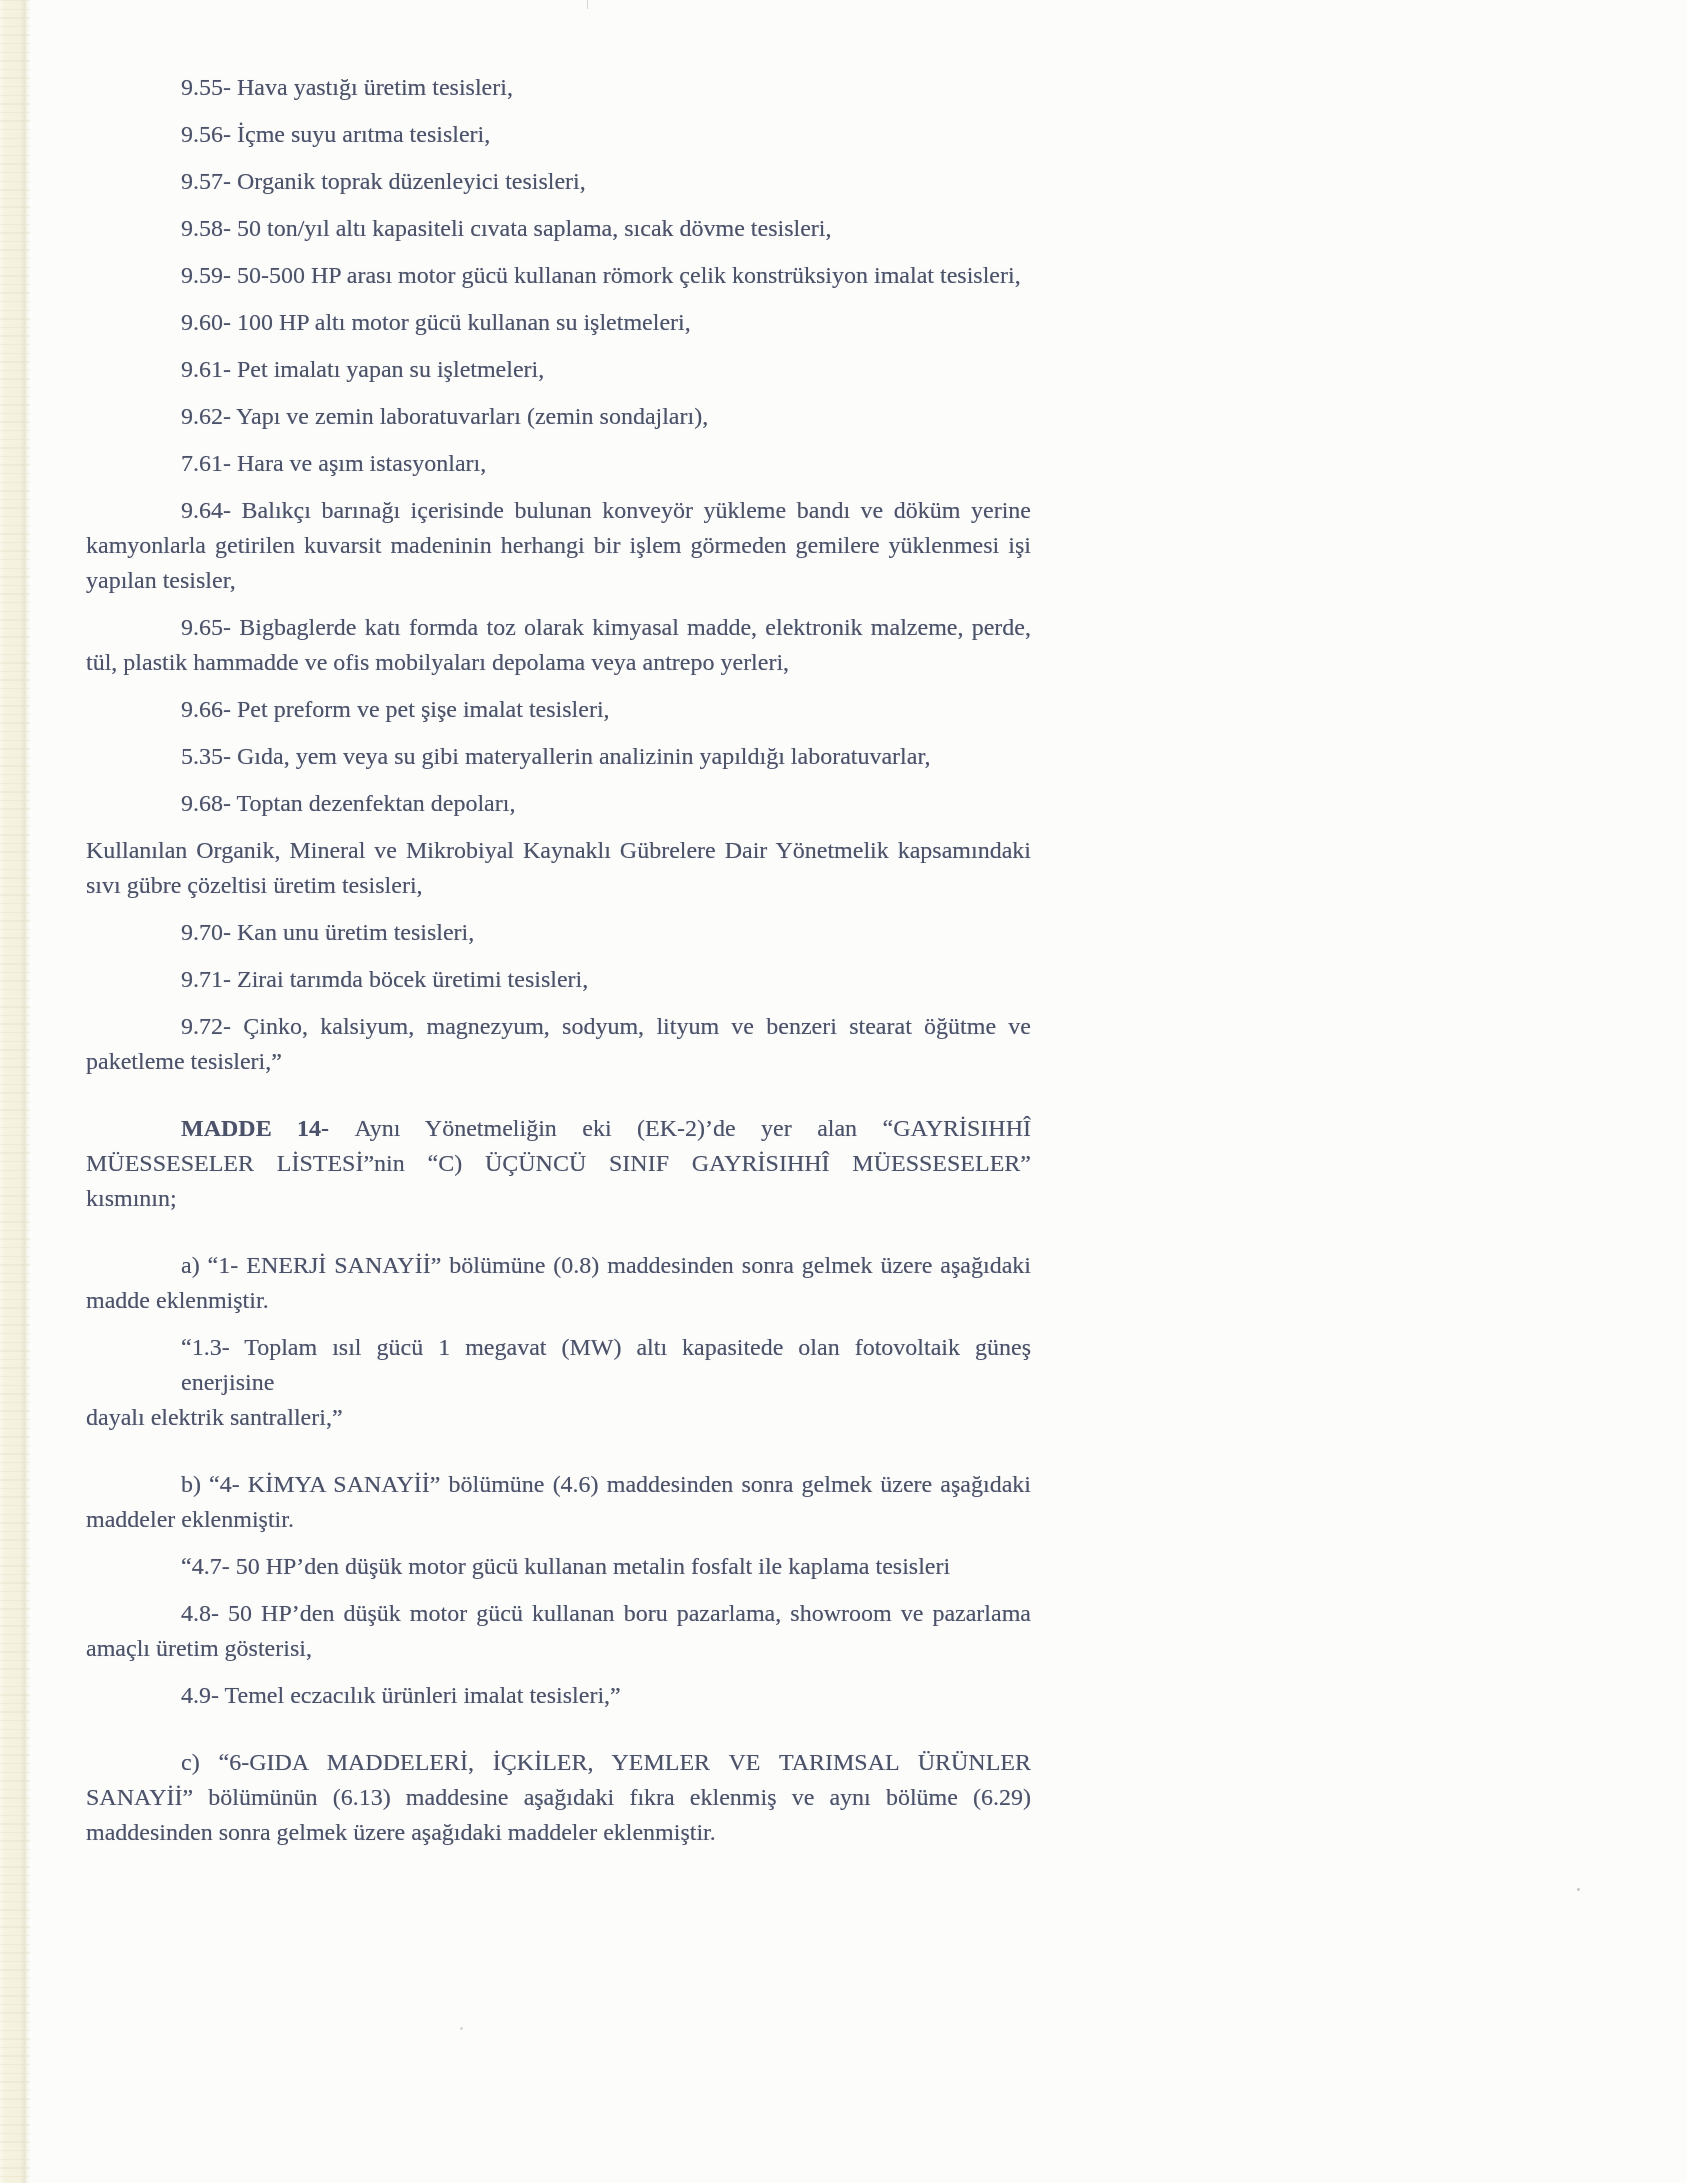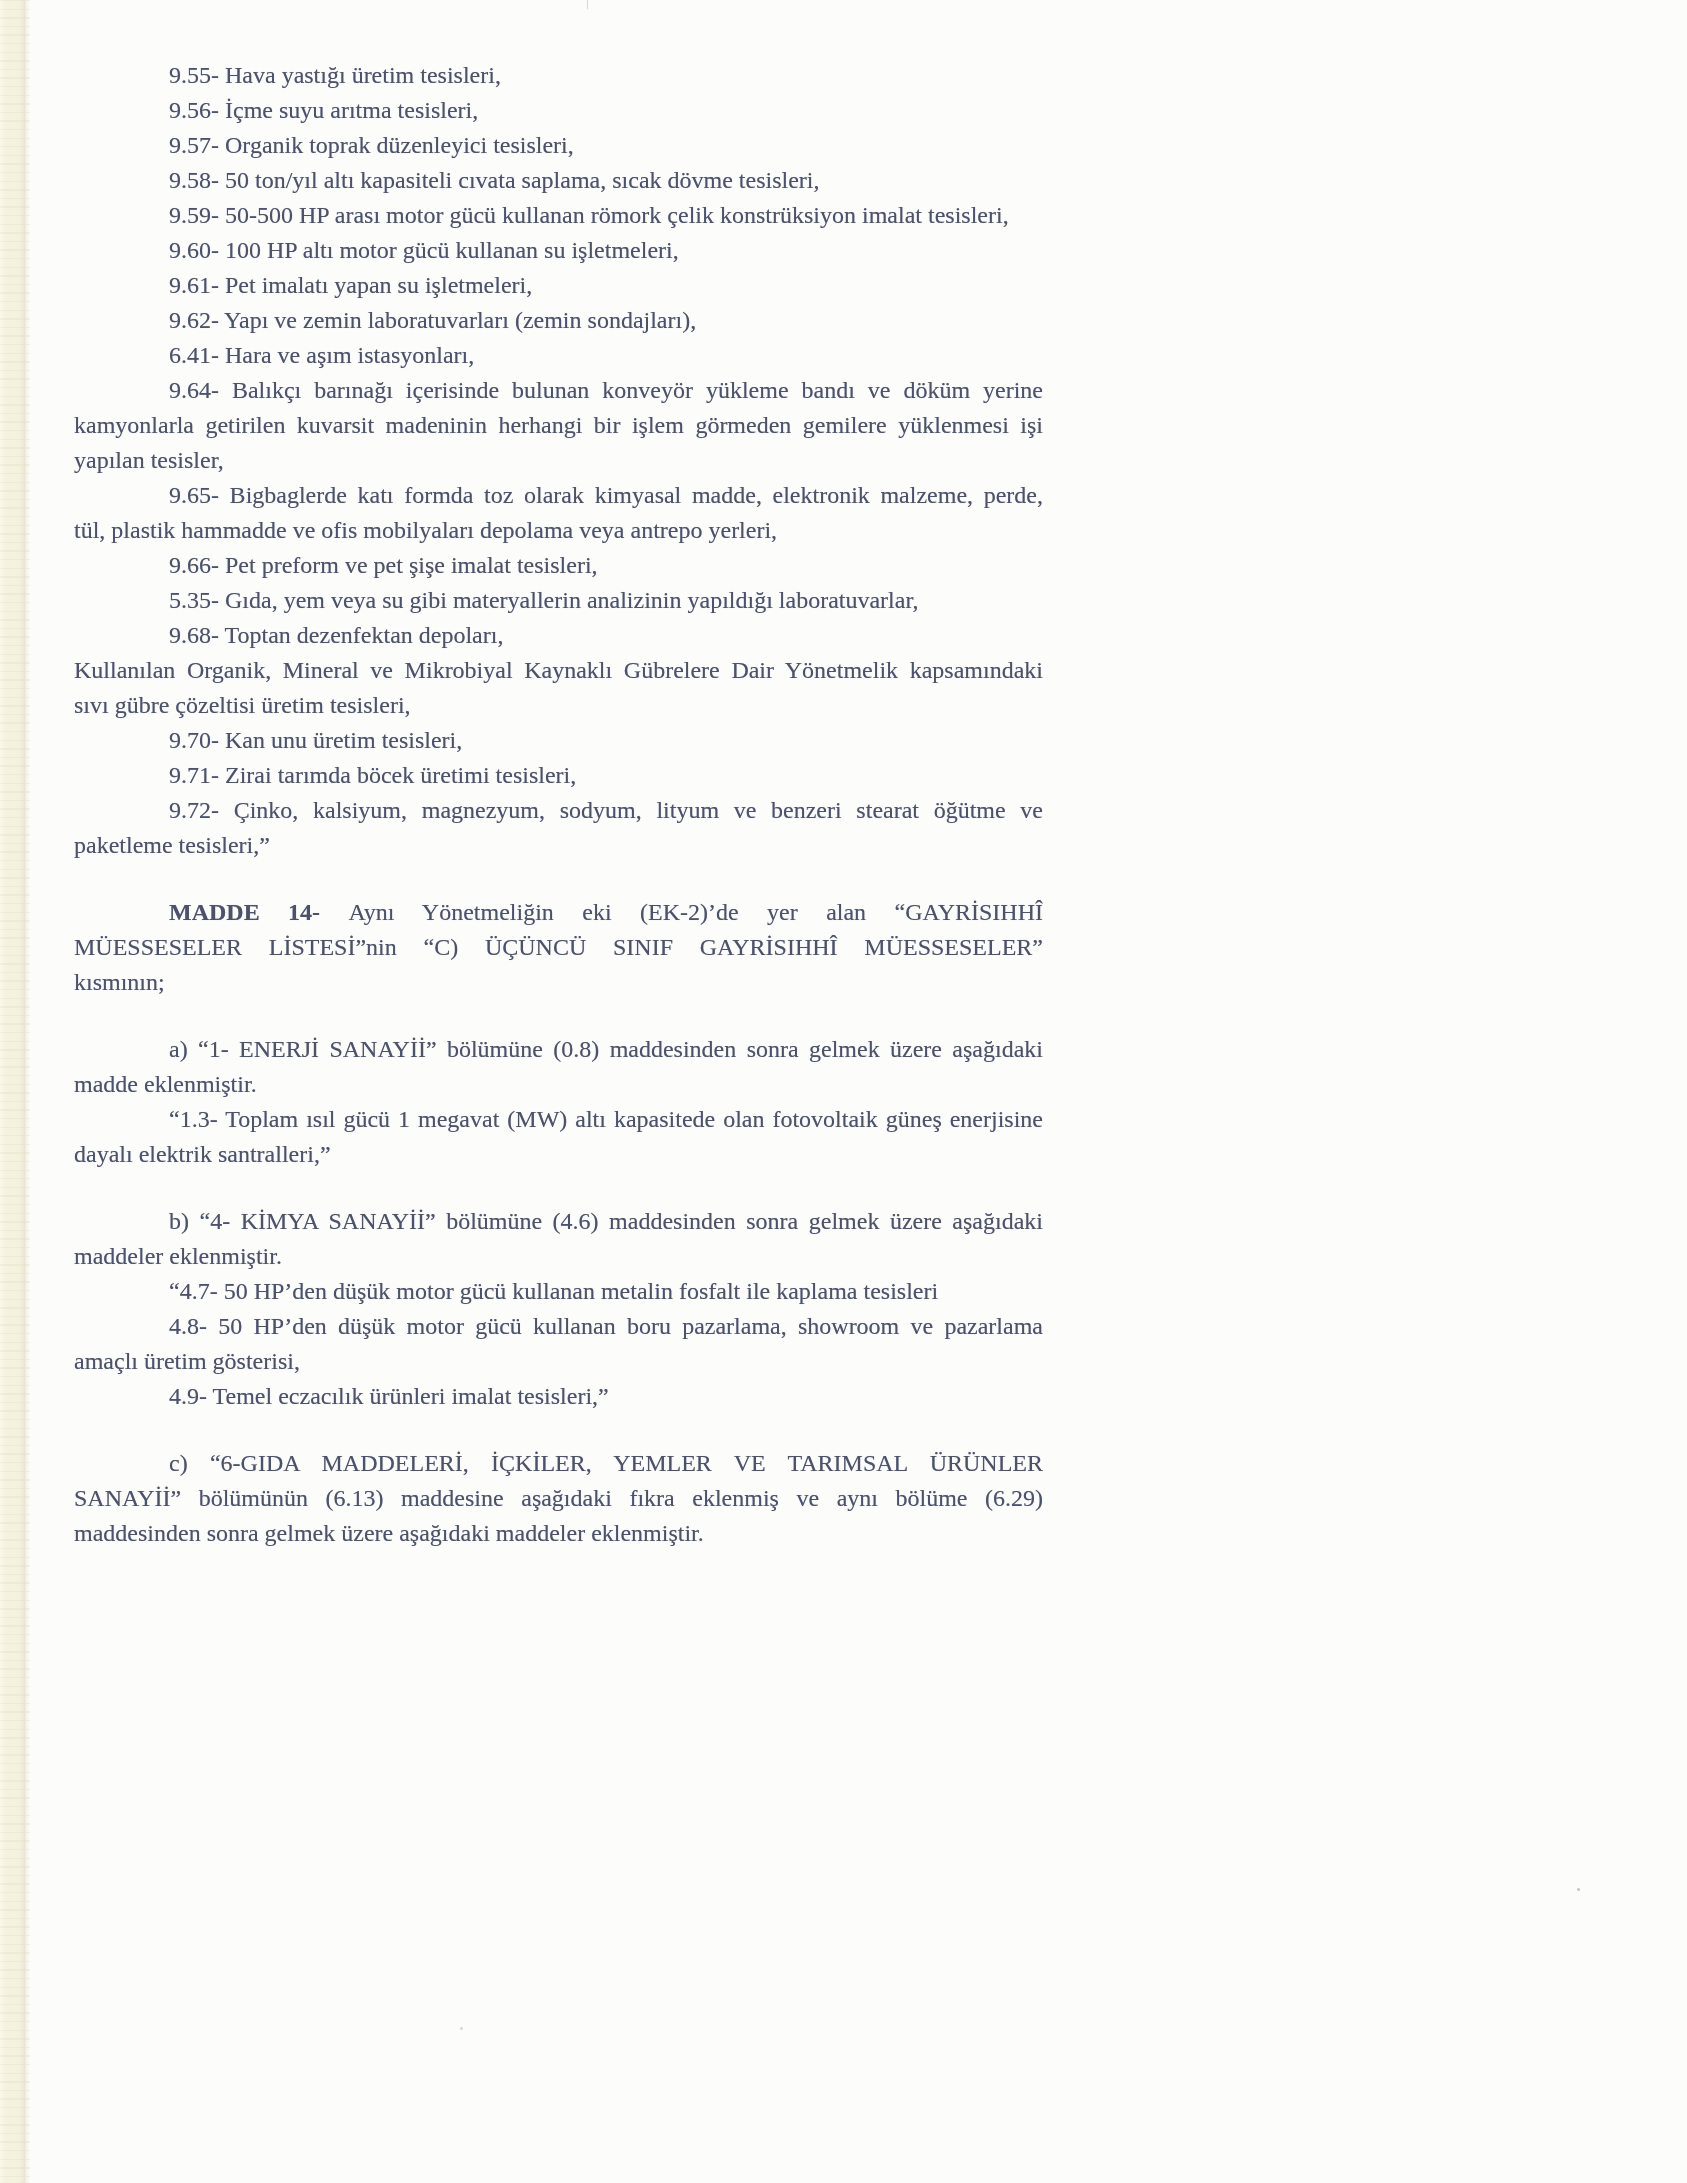--- a/index.html
+++ b/index.html
@@ -35,21 +35,21 @@
   .speck.s1 { left: 1577px; top: 1888px; }
   .speck.s2 { left: 460px;  top: 2027px; opacity: .7; }
 
   
   .text-col {
     position: absolute; left: 74px; top: 58px; width: 969px;
     color: var(--ink, #4b5269);
     font-size: 24px; line-height: 35px;
     text-shadow: 0 0 0.7px rgba(75,82,105,0.45);
   }
-  .para { margin: 0; }
+  .para { margin: 12px; }
   .para.gap { margin-top: 32px; }
   .line { text-align: left; }
   .line.first { padding-left: 95px; }          
   .line.just  { text-align: justify; text-align-last: justify; } 
   .line:not(.just) { white-space: nowrap; }     
   .line b { font-weight: bold; }
 </style>
 </head>
 <body>
 
@@ -77,21 +77,21 @@
       <div class="para">
         <div class="line first">9.60- 100 HP altı motor gücü kullanan su işletmeleri,</div>
       </div>
       <div class="para">
         <div class="line first">9.61- Pet imalatı yapan su işletmeleri,</div>
       </div>
       <div class="para">
         <div class="line first">9.62- Yapı ve zemin laboratuvarları (zemin sondajları),</div>
       </div>
       <div class="para">
-        <div class="line first">6.41- Hara ve aşım istasyonları,</div>
+        <div class="line first">7.61- Hara ve aşım istasyonları,</div>
       </div>
       <div class="para">
         <div class="line first just">9.64- Balıkçı barınağı içerisinde bulunan konveyör yükleme bandı ve döküm yerine</div>
         <div class="line just">kamyonlarla getirilen kuvarsit madeninin herhangi bir işlem görmeden gemilere yüklenmesi işi</div>
         <div class="line">yapılan tesisler,</div>
       </div>
       <div class="para">
         <div class="line first just">9.65- Bigbaglerde katı formda toz olarak kimyasal madde, elektronik malzeme, perde,</div>
         <div class="line">tül, plastik hammadde ve ofis mobilyaları depolama veya antrepo yerleri,</div>
       </div>

